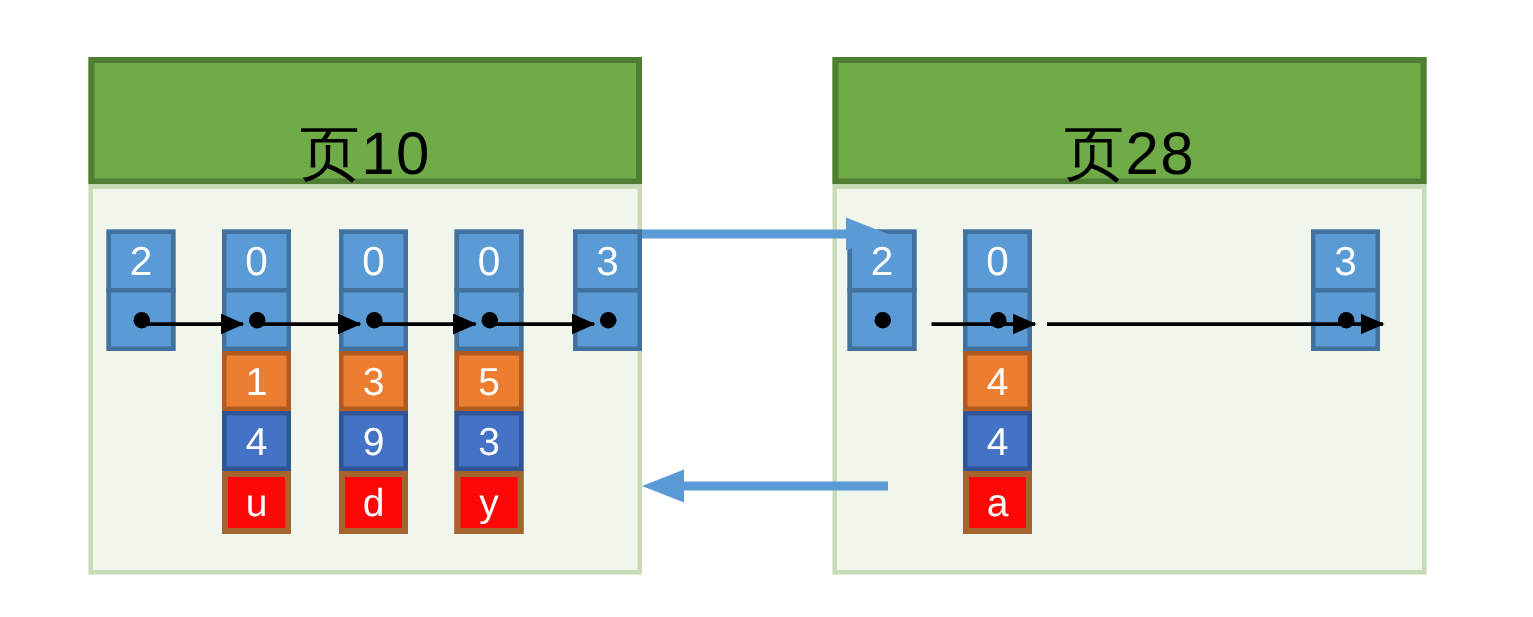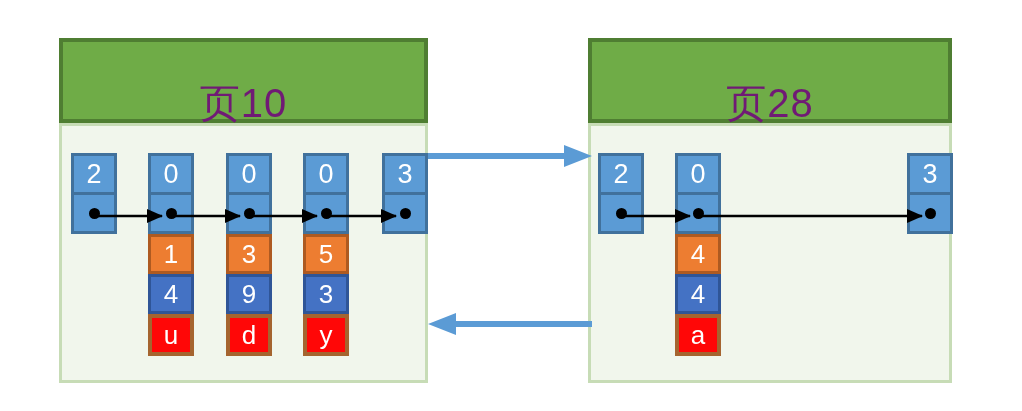--- a/index.html
+++ b/index.html
@@ -6,21 +6,21 @@
   body { font-family:"Liberation Sans","DejaVu Sans",sans-serif; }
   .canvas {
     position:relative; width:1022px; height:411px; background:#ffffff; overflow:hidden;
   }
   .page { position:absolute; top:38px; }
   .page-header {
     height:85px; background:#6FAC47; border:4px solid #4F7E32; box-sizing:border-box;
     display:flex; align-items:center; justify-content:center;
   }
   .page-title {
-    color:#701a75; font-size:40px; font-weight:400; letter-spacing:1px; line-height:1;margin-top:44px;
+    color:#000000; font-size:40px; font-weight:400; letter-spacing:1px; line-height:1;margin-top:44px;
   }
   .page-body {
     position:relative; height:260px; background:#F1F6EC; border:3px solid #C7DCB6;
     box-sizing:border-box;
   }
   .rec { position:absolute; top:27px; width:46px; }
   .cell {
     width:46px; box-sizing:border-box; display:flex; align-items:center; justify-content:center;
   }
   .hdrcell { height:42px; background:#5B9BD5; border:3px solid #41719C; }
@@ -94,21 +94,21 @@
           <span class="typetext">3</span>
         </div>
         <div class="cell hdrcell ptrcell">
           <span class="dot"></span>
         </div>
       </div>
 
     </div>
   </section>
 
-  <section class="page" style="left:588px; width:364px;">
+  <section class="page" style="left:555px; width:396px;">
     <header class="page-header">
       <span class="page-title">页28</span>
     </header>
     <div class="page-body">
 
       <div class="rec" style="left:7px;">
         <div class="cell hdrcell">
           <span class="typetext">2</span>
         </div>
         <div class="cell hdrcell ptrcell">

